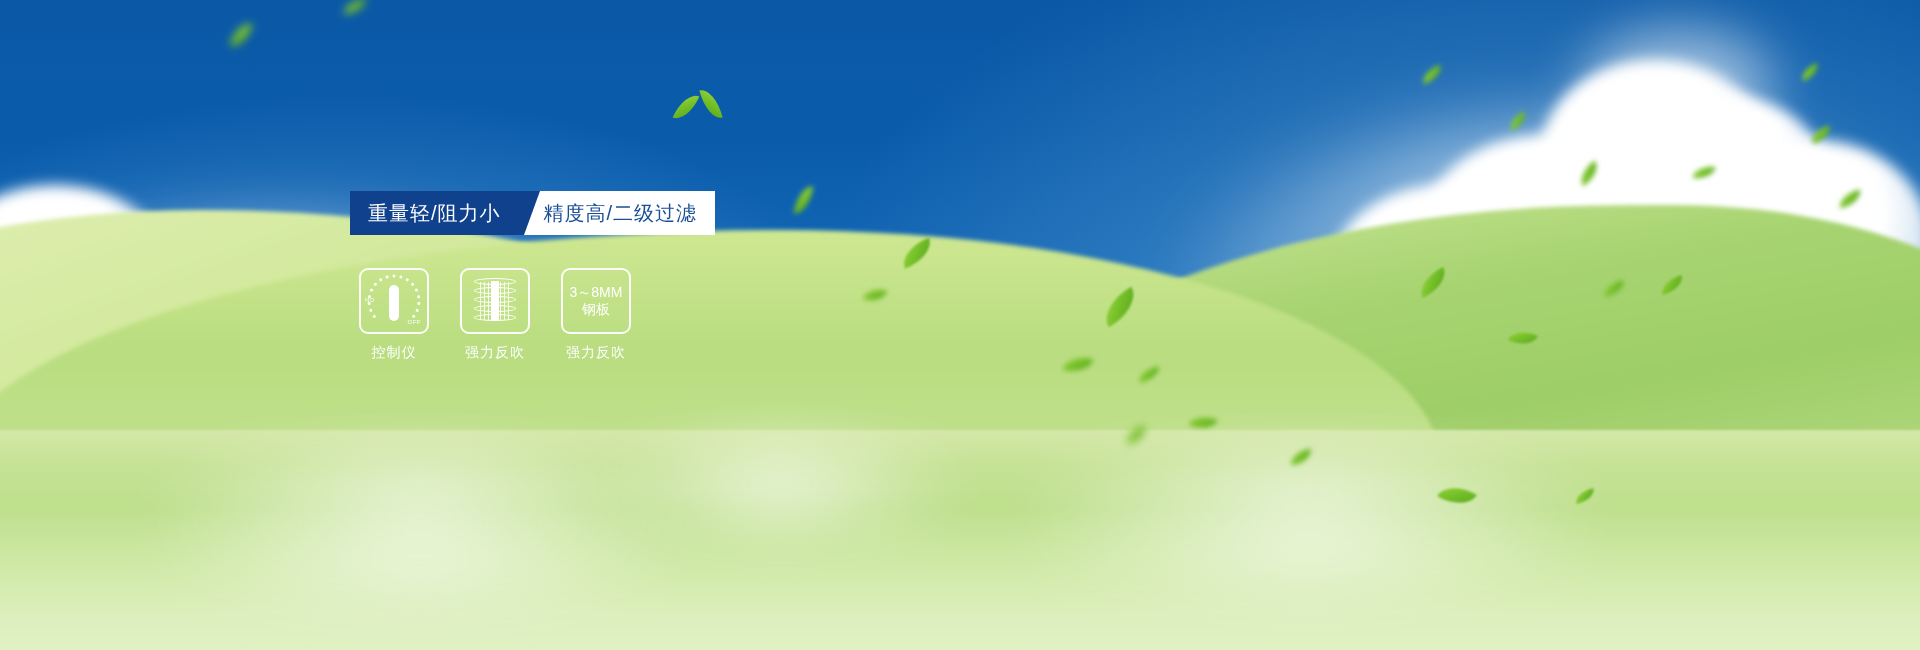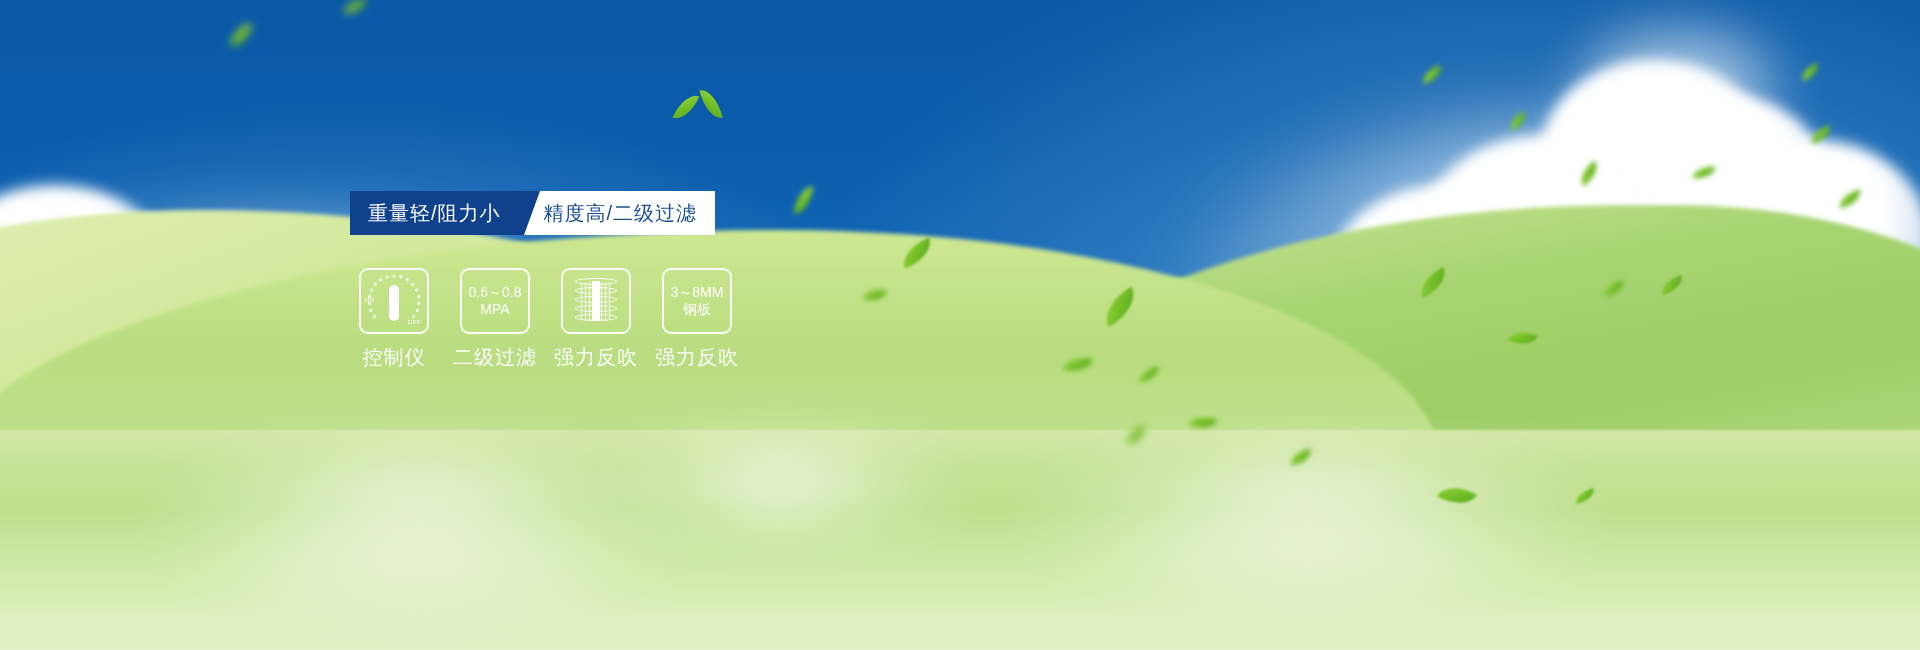--- a/index.html
+++ b/index.html
@@ -78,21 +78,21 @@
   }
 
   #features{position:absolute;left:358px;top:268px;display:flex;gap:29px;}
   .feature{width:72px;display:flex;flex-direction:column;align-items:center;}
   .fbox{
     width:70px;height:66px;border:2px solid rgba(255,255,255,.95);border-radius:9px;
     display:flex;align-items:center;justify-content:center;box-sizing:border-box;
     position:relative;
   }
   .fbox .txt{color:#ffffff;font-size:14px;line-height:17px;text-align:center;letter-spacing:0;}
-  .flabel{margin-top:10px;color:#ffffff;font-size:20px;white-space:nowrap;letter-spacing:1px;}
+  .flabel{margin-top:10px;color:#ffffff;font-size:14px;white-space:nowrap;letter-spacing:1px;}
 
   
   .dial{position:relative;width:58px;height:56px;}
   .dial .bar{position:absolute;left:50%;top:12px;margin-left:-5px;width:10px;height:36px;background:#fff;border-radius:5px;}
   .dial .dot{position:absolute;width:3px;height:3px;border-radius:50%;background:#fff;left:50%;top:50%;}
   .dial .no{position:absolute;left:0px;top:24px;font-size:6px;color:#fff;letter-spacing:.5px;}
   .dial .off{position:absolute;right:2px;bottom:4px;font-size:6px;color:#fff;letter-spacing:.5px;}
 
   
   .stack{position:relative;width:42px;height:46px;}
@@ -225,29 +225,20 @@
             <div class="dot" style="transform:translate(-50%,-50%) rotate(96deg) translateY(-25px);"></div>
             <div class="dot" style="transform:translate(-50%,-50%) rotate(112deg) translateY(-25px);"></div>
             <div class="dot" style="transform:translate(-50%,-50%) rotate(128deg) translateY(-25px);"></div>
             <div class="no">NO</div>
             <div class="off">OFF</div>
           </div>
         </div>
         <div class="flabel">控制仪</div>
       </div>
 
-      <div class="feature">
-        <div class="fbox">
-          <div class="txt">
-            <div>0.6～0.8</div>
-            <div>MPA</div>
-          </div>
-        </div>
-        <div class="flabel">二级过滤</div>
-      </div>
 
       <div class="feature">
         <div class="fbox">
           <div class="stack">
             <div class="hatch"></div>
             <div class="core"></div>
             <div class="ring" style="top:0px;"></div>
             <div class="ring" style="top:9px;"></div>
             <div class="ring" style="top:18px;"></div>
             <div class="ring" style="top:27px;"></div>

